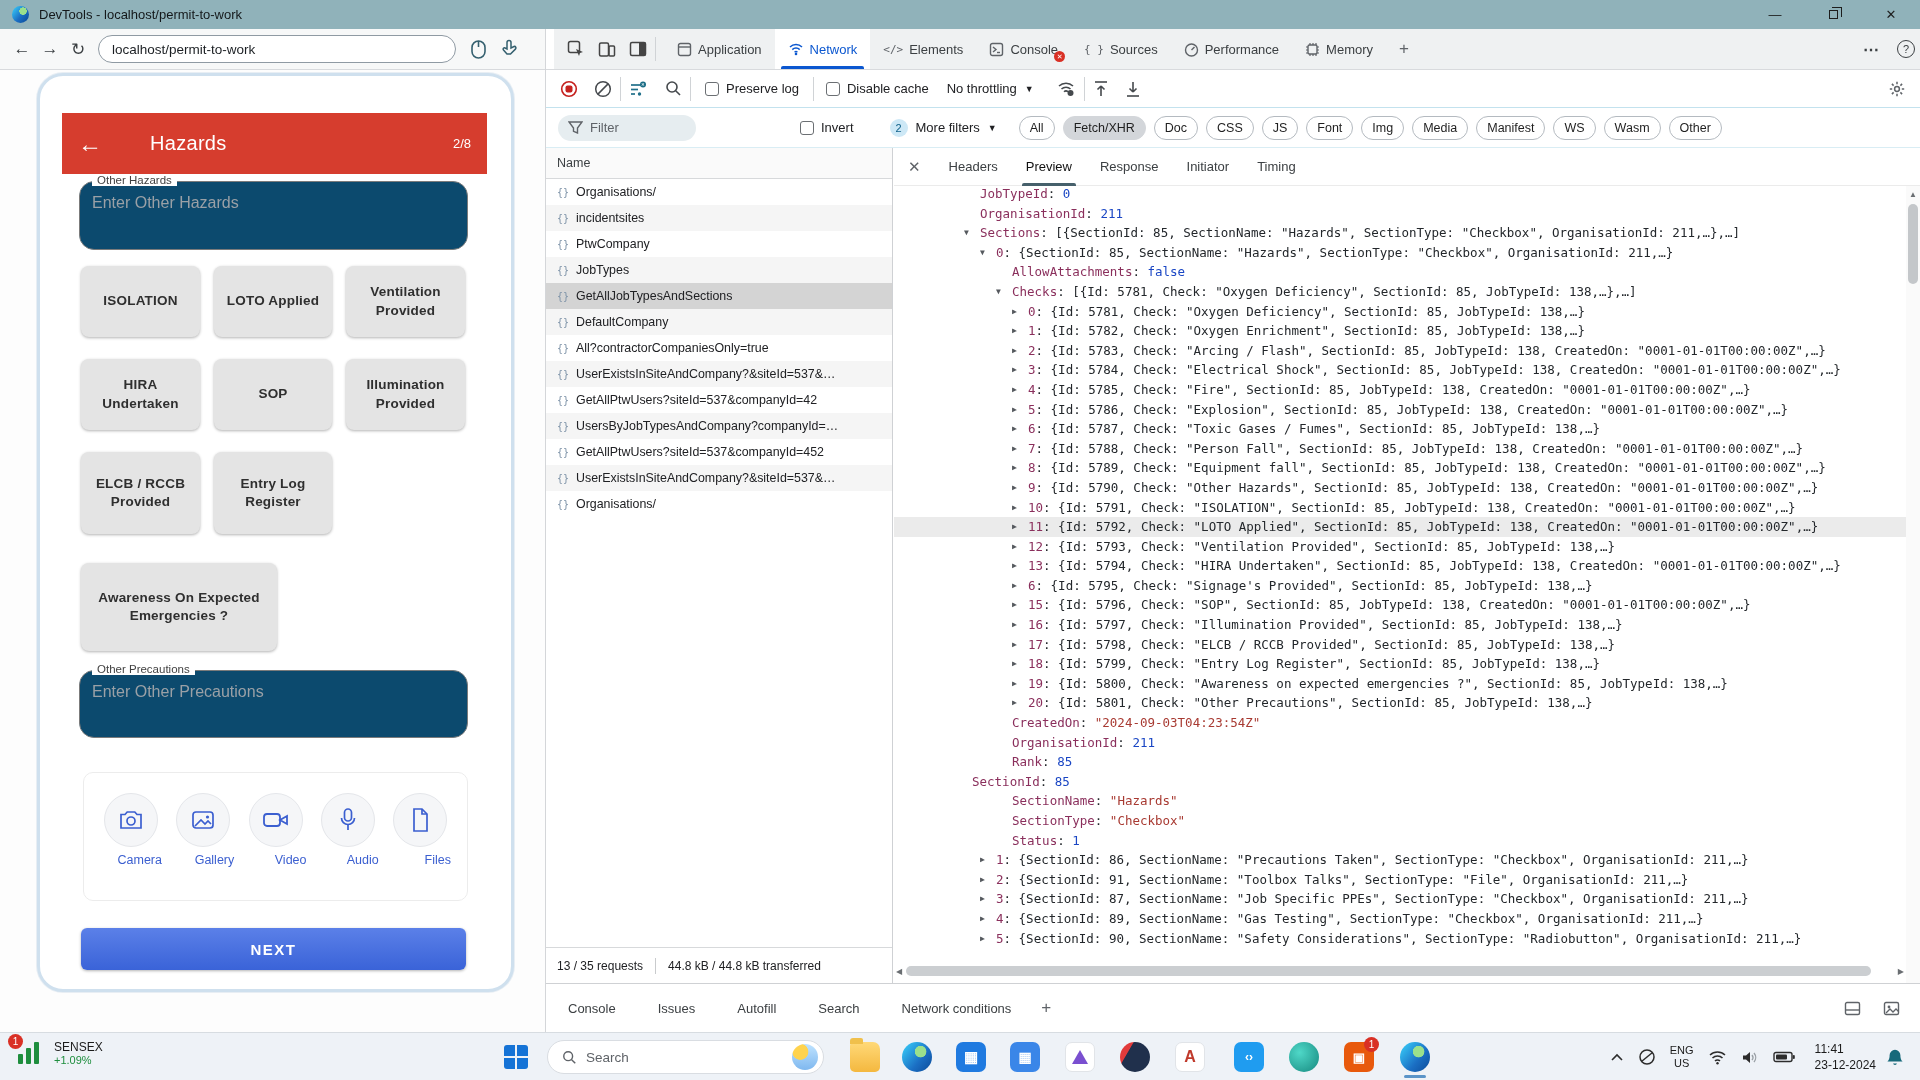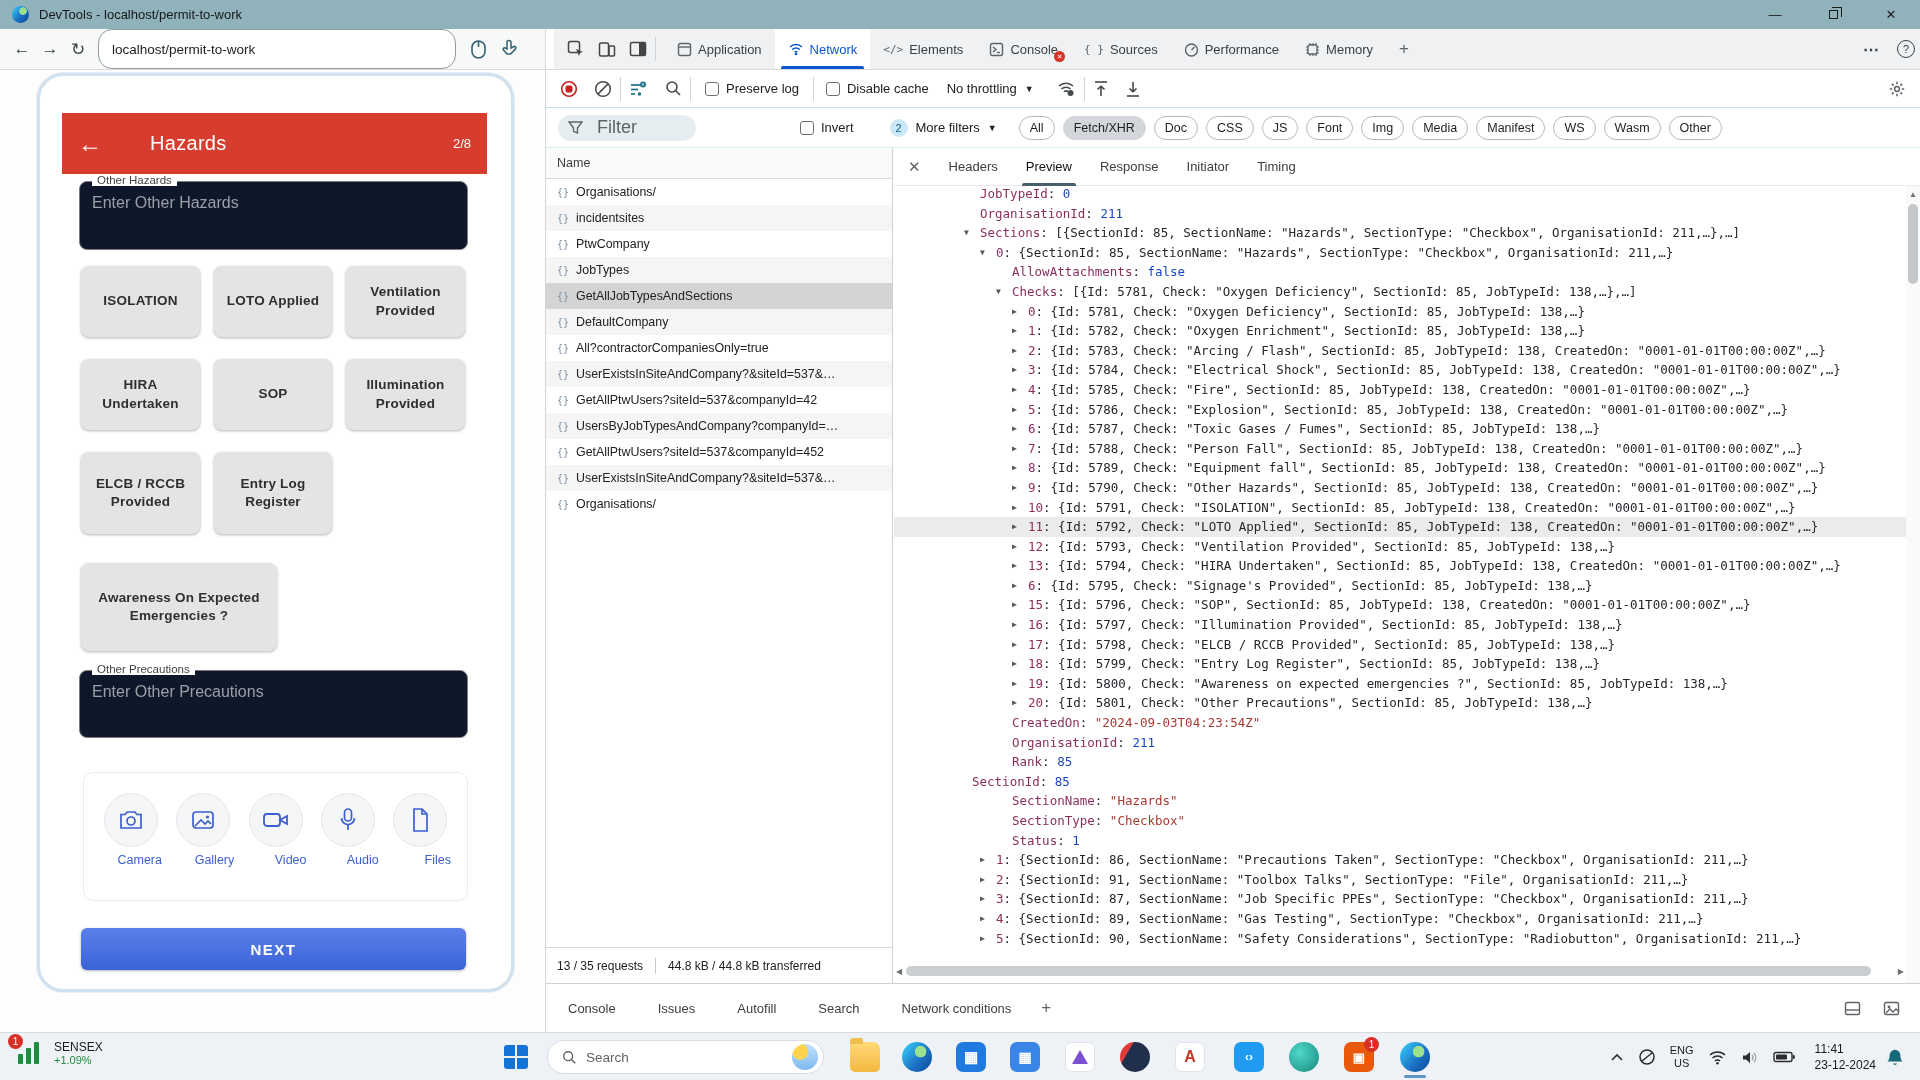--- a/index.html
+++ b/index.html
@@ -16,21 +16,21 @@
   #win-title { font-size:13px; color:#14181a; }
   .win-controls { margin-left:auto; display:flex; height:29px; }
   .wbtn { width:58px; height:29px; display:flex; align-items:center; justify-content:center; font-size:13px; color:#1d1d1d; }
   .wbtn .sq2 { width:9px; height:9px; border:1px solid #1d1d1d; position:relative; }
   .wbtn .sq2:before { content:""; position:absolute; left:2px; top:-4px; width:9px; height:9px; border:1px solid #1d1d1d; border-left:none; border-bottom:none; }
 
   
   #topstrip { left:0; top:29px; width:1920px; height:41px; border-bottom:1px solid #d8dadd; }
   #nav-left { position:absolute; left:0; top:0; width:545px; height:40px; background:#f7f8f8; display:flex; align-items:center; }
   .navbtn { font-size:17px; color:#3c4043; width:28px; text-align:center; }
-  #url-pill { width:358px; height:40px; border:1px solid #8f9aa3; border-radius:14px; margin-left:6px;
+  #url-pill { width:358px; height:28px; border:1px solid #8f9aa3; border-radius:14px; margin-left:6px;
     display:flex; align-items:center; padding-left:13px; font-size:13.5px; color:#1b1f23; background:#fff; }
   .mode-icon { margin-left:14px; color:#35606f; display:flex; }
   #dt-strip { position:absolute; left:545px; top:0; width:1375px; height:40px; background:#eff1f2; display:flex; align-items:center;margin-left:9px; }
   .dtool-ic { margin-left:13px; color:#444; display:flex; }
   .vsep { width:1px; height:24px; background:#d0d3d6; margin:0 8px; }
   .dtab { height:40px; display:flex; align-items:center; gap:6px; padding:0 13px; font-size:13px; color:#3c4043; position:relative; }
   .dtab .tico { font-size:11px; color:#5f6368; font-family:"DejaVu Sans Mono",monospace; }
   .dtab.active { background:#fff; color:#0b57d0; }
   .dtab.active:after { content:""; position:absolute; left:6px; right:6px; bottom:0; height:3px; background:#0b57d0; border-radius:2px 2px 0 0; }
   .err-badge { position:absolute; right:6px; bottom:7px; width:11px; height:11px; border-radius:50%; background:#d93025; color:#fff; font-size:7px; line-height:11px; text-align:center; }
@@ -38,21 +38,21 @@
   .qmark { width:18px; height:18px; border:1.5px solid #3c4043; border-radius:50%; font-size:11px; display:flex; align-items:center; justify-content:center; }
 
   
   #page-area { left:0; top:70px; width:545px; height:962px; background:#fdfdfd; }
   #pane-divider { left:545px; top:29px; width:1px; height:1003px; background:#d4d6d9; }
   #phone { left:37px; top:3px; width:477px; height:919px; border:3px solid #cfe0ee; border-radius:26px; background:#fff; box-shadow:0 0 0 1px #e8eef4; overflow:hidden; }
   #app-header { left:22px; top:37px; width:425px; height:61px; background:#d63d2e; color:#fff; display:flex; align-items:center; padding:0 16px; }
   #app-header .back { font-size:24px; margin-right:48px; }
   #app-header .ttl { font-size:20px; letter-spacing:.3px; }
   #app-header .step { margin-left:auto; font-size:13px; }
-  .ffield { position:absolute; left:39px; width:389px; border:1px solid #7b7b7b; border-radius:8px; background:#0f172a; }
+  .ffield { position:absolute; left:39px; width:389px; border:1px solid #7b7b7b; border-radius:15px; background:#0c4a6e; }
   .ffield .lg { position:absolute; top:-8px; left:12px; background:#fff; padding:0 5px; font-size:11.5px; color:#424242; }
   .ffield .ph { padding:12px 12px; font-size:16px; color:#9aa0a6; }
   #fld-hazards { top:105px; height:69px; }
   #fld-precautions { top:594px; height:68px; }
   #hazard-grid { position:absolute; left:41px; top:190px; width:385px; display:grid;
     grid-template-columns:119px 118px 119px; grid-template-rows:71px 71px 82px; column-gap:14px; row-gap:22px; }
   .hbtn { background:#e4e4e4; border-radius:8px; box-shadow:0 1px 3px rgba(0,0,0,.3); display:flex; align-items:center; justify-content:center;
     text-align:center; font-size:13.5px; font-weight:700; color:#2f2f2f; line-height:1.35; padding:4px 6px; letter-spacing:.2px; }
   #awareness-btn { position:absolute; left:41px; top:487px; width:196px; height:88px; }
   #media-card { position:absolute; left:43px; top:696px; width:385px; height:129px; border:1px solid #ececec; border-radius:10px; background:#fff;
@@ -69,21 +69,21 @@
   .tbico { display:flex; align-items:center; justify-content:center; }
   .cb { width:14px; height:14px; border:1.4px solid #6b6f73; border-radius:3px; background:#fff; }
   .tlabel { font-size:13px; color:#202124; margin-left:7px; }
   #throttle { font-size:13px; color:#202124; margin-left:18px; }
   .caret { font-size:9px; color:#202124; margin-left:8px; }
   #gear-right { position:absolute; right:14px; color:#5f6368; }
 
   
   #filter-row { left:546px; top:108px; width:1374px; height:40px; background:#fff; border-bottom:1px solid #d9edf4; display:flex; align-items:center; }
   #filter-pill { margin-left:12px; width:138px; height:26px; background:#e6edf0; border-radius:14px; display:flex; align-items:center; padding-left:10px; color:#5f6368; }
-  #filter-pill .ftext { font-size:18px; margin-left:14px; }
+  #filter-pill .ftext { font-size:13px; margin-left:7px; }
   #invert-wrap { display:flex; align-items:center; margin-left:104px; }
   #mf-badge { margin-left:36px; width:18px; height:18px; border-radius:50%; background:#cde8f6; color:#10618a; font-size:11px; display:flex; align-items:center; justify-content:center; }
   #more-filters { font-size:13px; color:#202124; margin-left:8px; }
   #chips-row { display:flex; gap:8px; margin-left:22px; }
   .chip { height:24px; border:1px solid #b4bac0; border-radius:12px; padding:0 10px; font-size:12.5px; color:#1f1f1f; display:flex; align-items:center; background:#fff; }
   .chip.sel { background:#d3d6da; border-color:#d3d6da; }
 
   
   #req-pane { left:546px; top:148px; width:347px; height:835px; background:#fff; border-right:1px solid #cfd1d4; }
   #name-hdr { height:31px; border-bottom:1px solid #d7d9db; display:flex; align-items:center; padding-left:11px; font-size:12.5px; color:#3c4043; background:#fafafa; }

